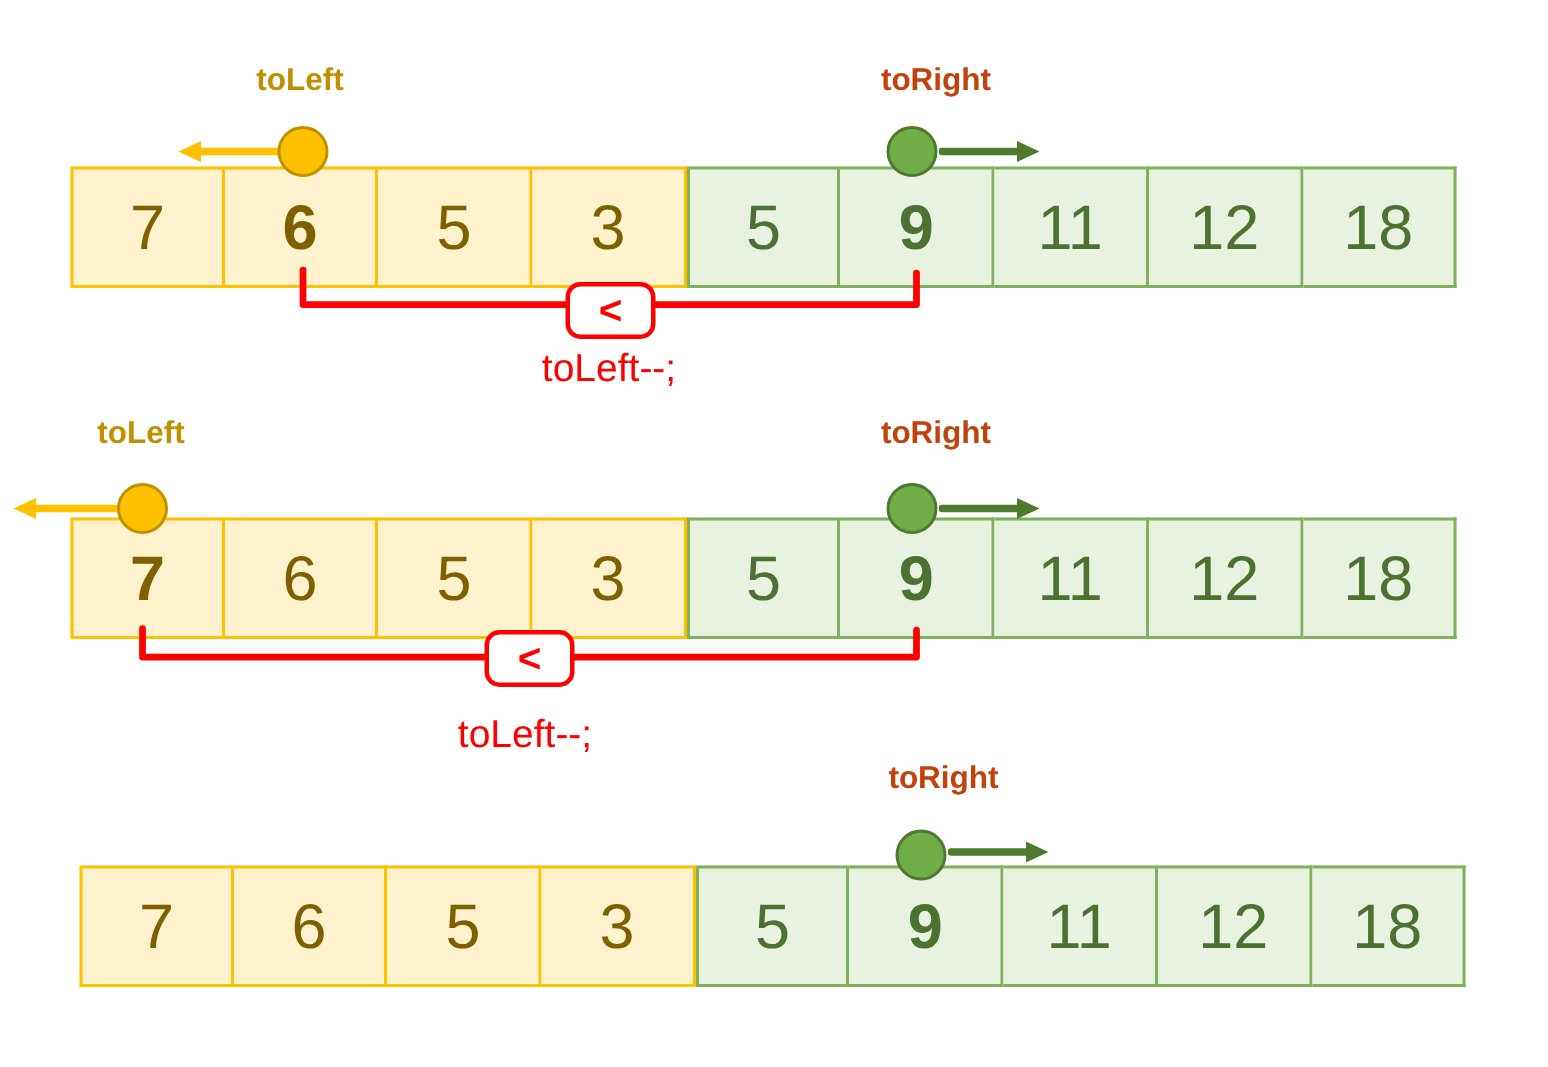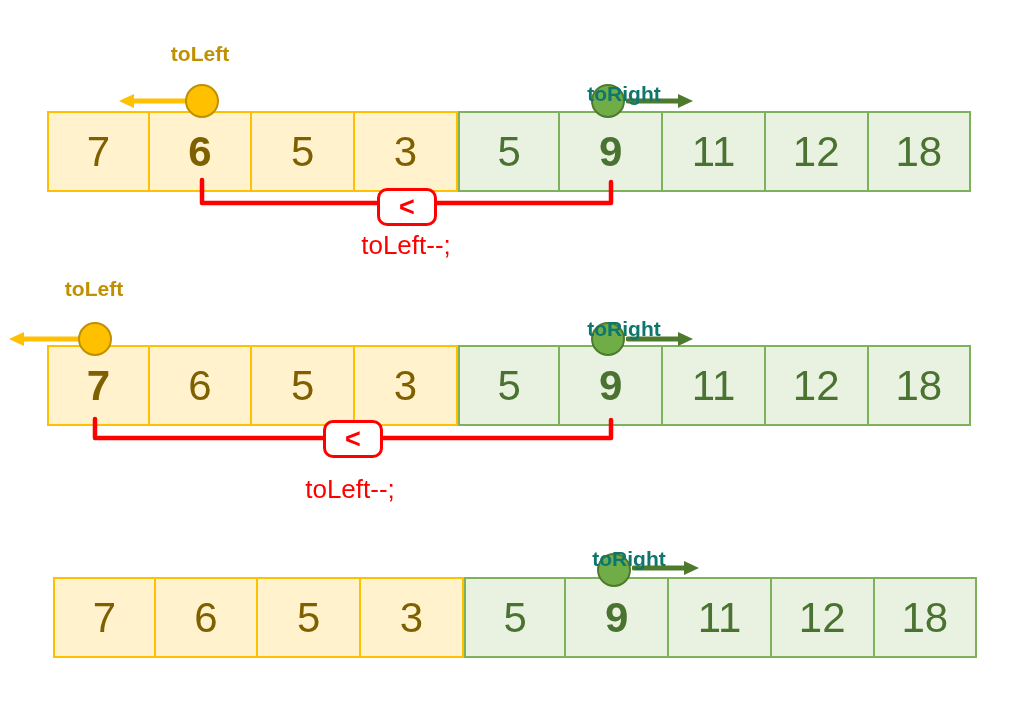--- a/index.html
+++ b/index.html
@@ -17,21 +17,21 @@
   .cell.g{background:#E9F2E1;border:2px solid #7DB15C;color:#4A7230;}
   .cell.y + .cell.y{border-left:none;}
   .cell.g + .cell.g{border-left:none;}
   .cell.b{font-weight:700;}
   
   .ptr-label{
     position:absolute;transform:translateX(-50%);font-size:21px;font-weight:700;
     white-space:nowrap;z-index:4;
   }
   .ptr-label.yellow{color:#BF9000;}
-  .ptr-label.green{color:#0f766e;margin-top:40px;}
+  .ptr-label.green{color:#c2410c;}
   
   .dot{position:absolute;width:34px;height:34px;border-radius:50%;box-sizing:border-box;z-index:3;}
   .dot.yellow{background:#FFC000;border:2px solid #BF9000;}
   .dot.green{background:#70AD47;border:2px solid #4E7A2E;}
   
   .arrow{position:absolute;z-index:2;}
   .bracket{position:absolute;z-index:2;}
   
   .op-badge{
     position:absolute;transform:translateX(-50%);width:60px;height:38px;box-sizing:border-box;

